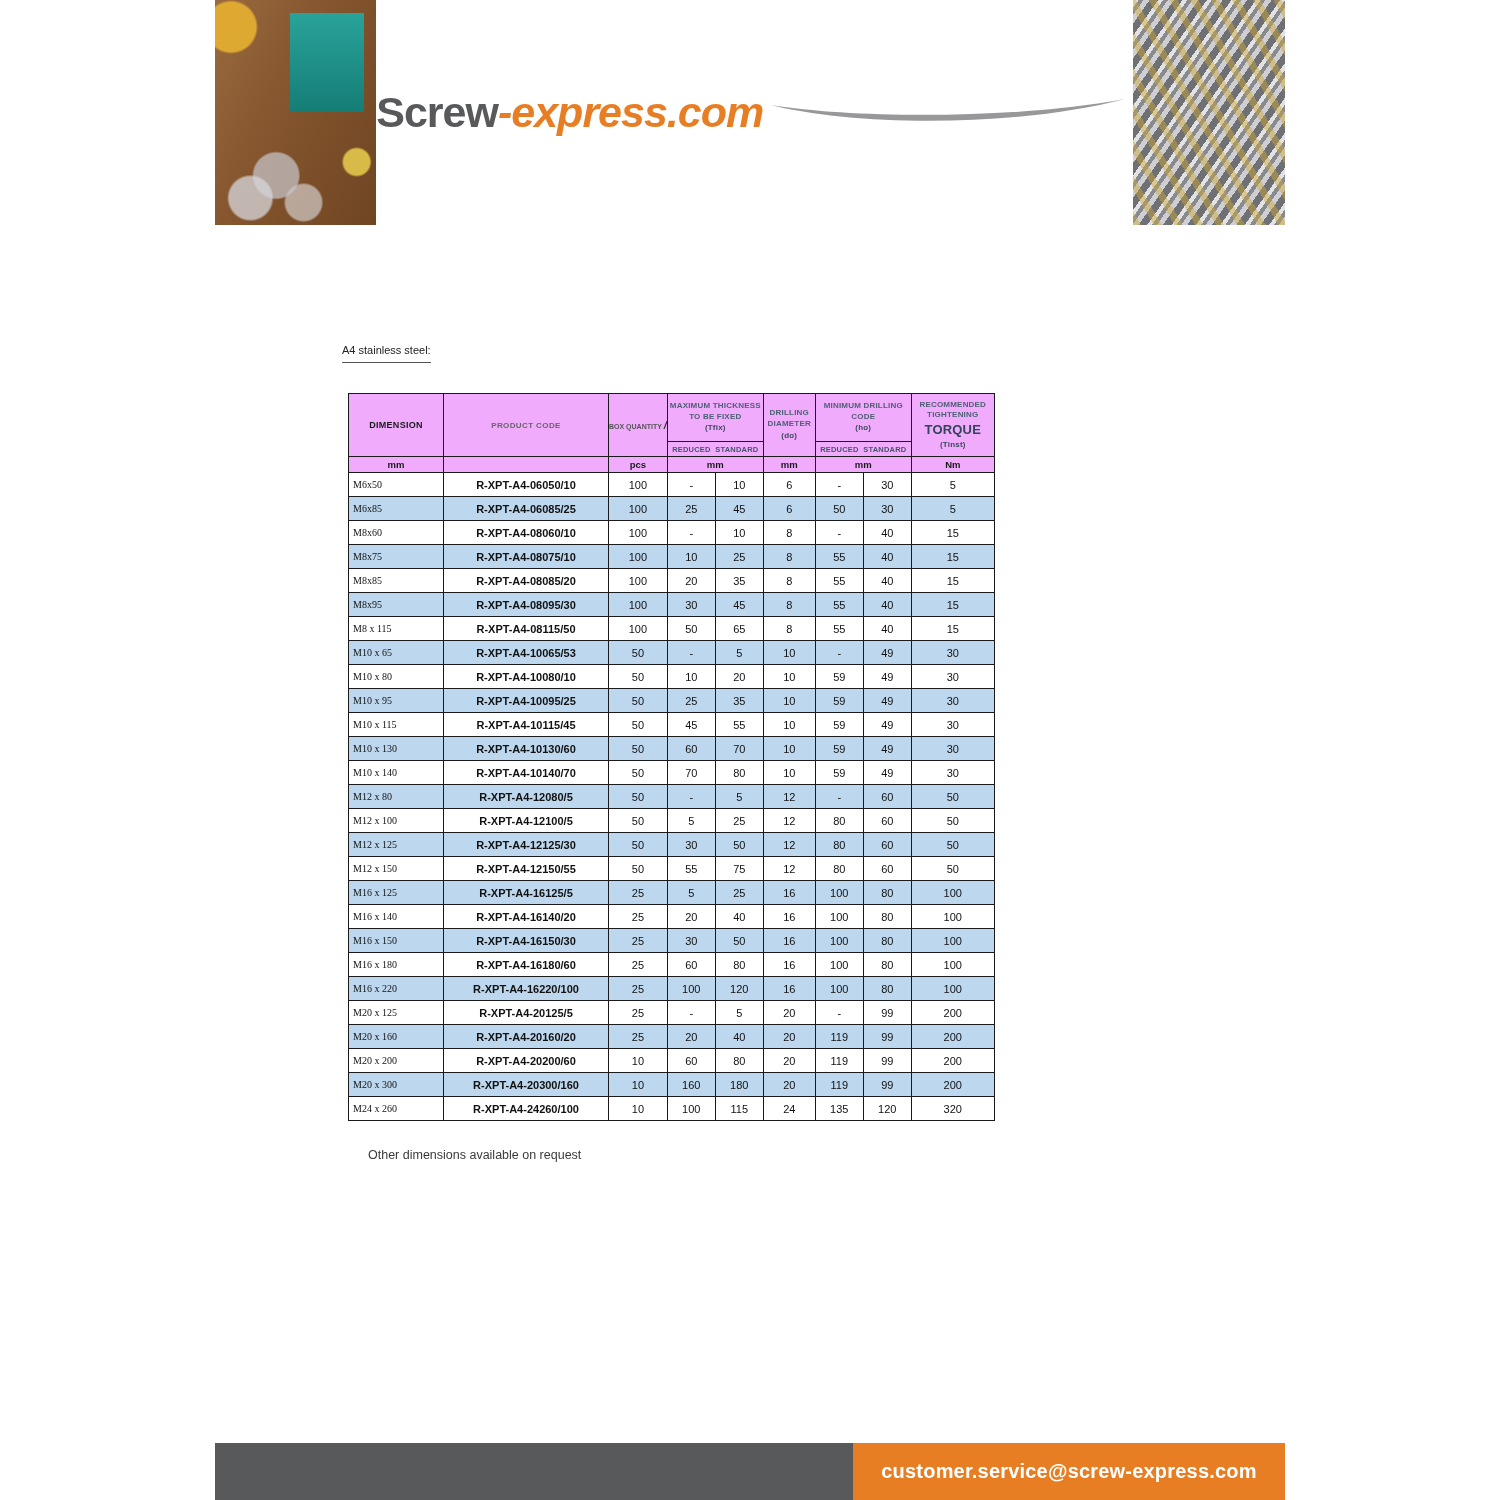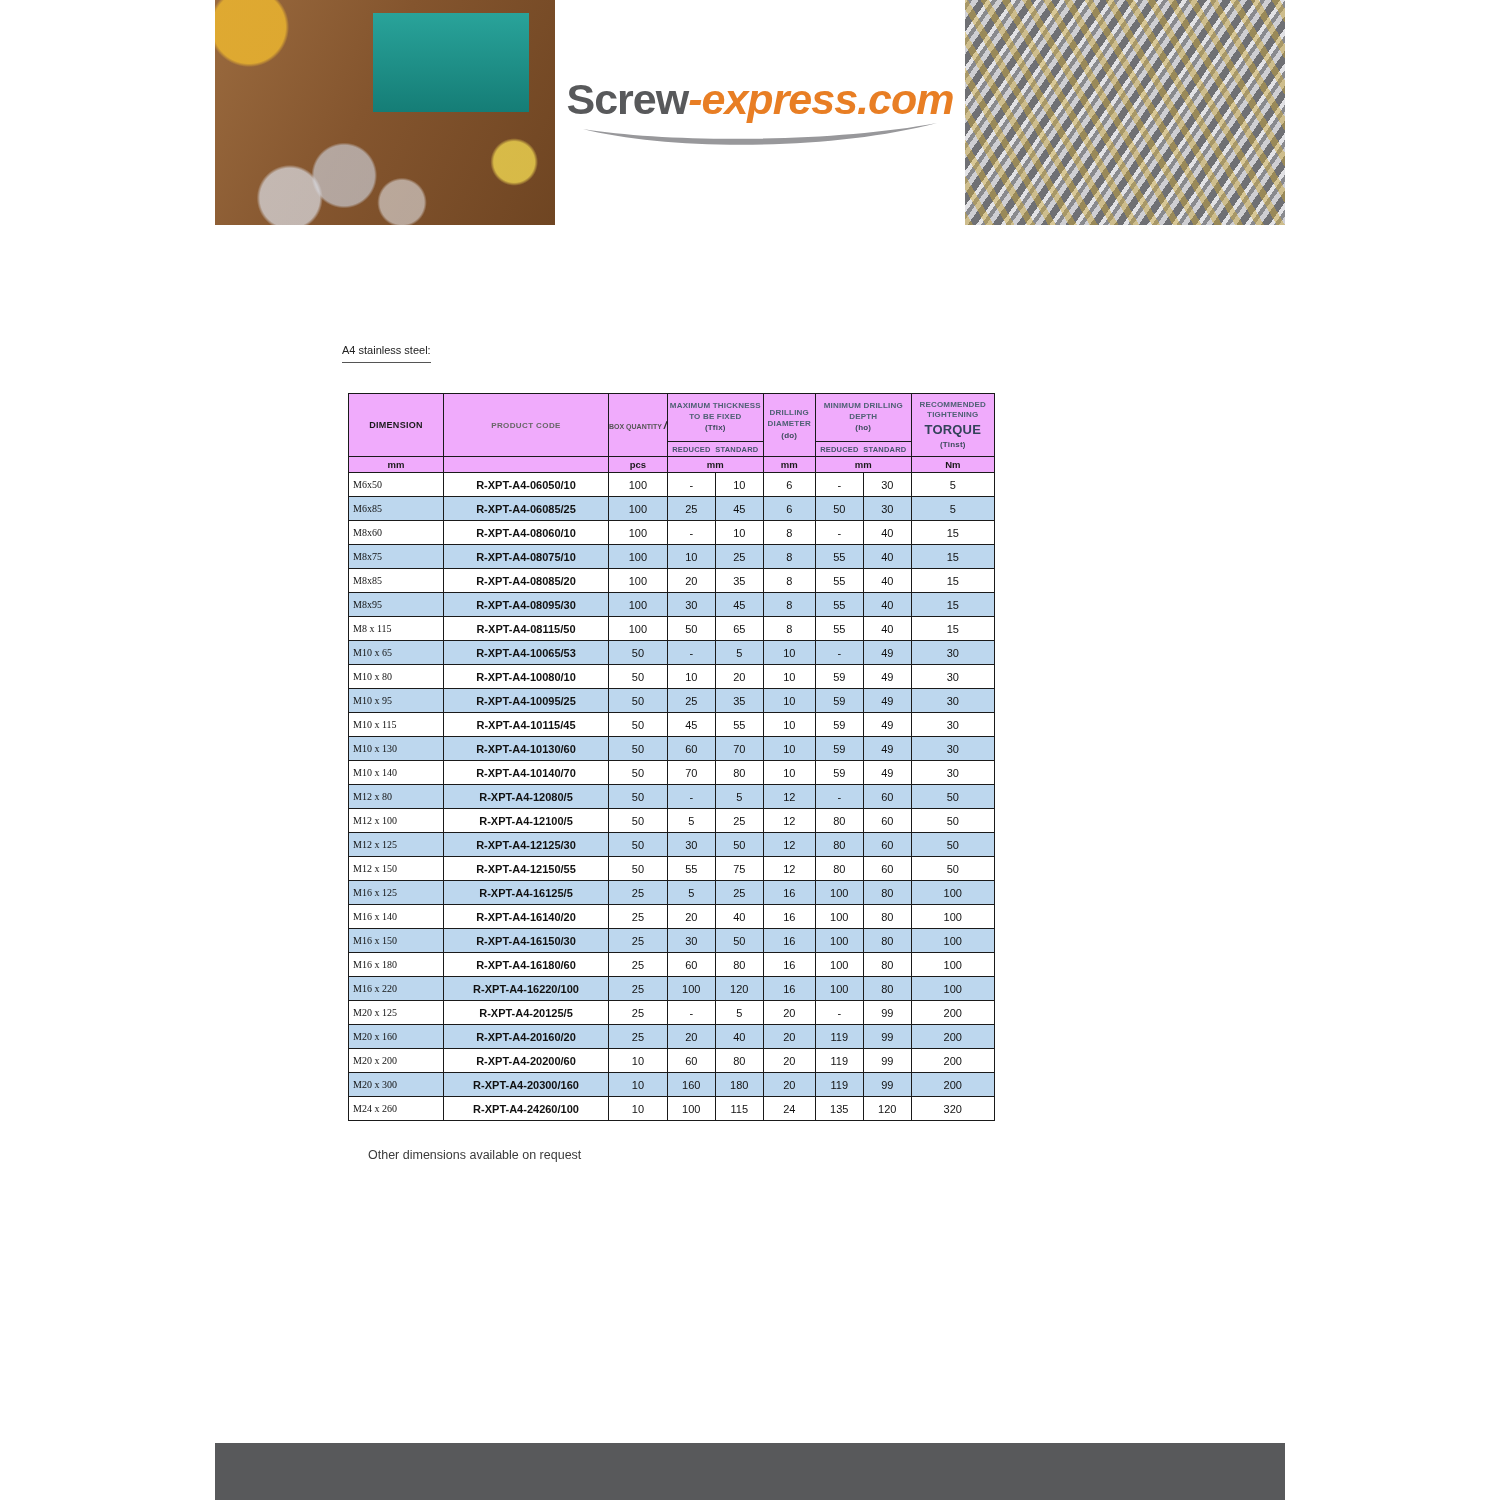--- a/index.html
+++ b/index.html
@@ -20,21 +20,21 @@
       radial-gradient(circle at 88% 72%, rgba(240,214,80,.8) 0 6%, transparent 7%),
       linear-gradient(#29a39a,#157d76) no-repeat 86% 10%/46% 44%,
       linear-gradient(115deg,#9a6a3e 0%,#84552e 45%,#6f4522 100%);
   }
   .photo-right {
     width:320px;
     background:
       repeating-linear-gradient(60deg, rgba(205,168,55,.45) 0 7px, transparent 7px 18px),
       repeating-linear-gradient(-55deg, #cfcfd3 0 5px, #898a8e 5px 9px, #e2e2e5 9px 13px, #6f7074 13px 20px);
   }
-  .logo-area { flex:1; background:#fff; display:flex; flex-direction:column; align-items:center; justify-content:center; }
+  .logo-area { flex:1; background:#fff; display:flex; align-items:center; justify-content:center; }
   .logo { font-size:43px; font-weight:bold; letter-spacing:-1px; white-space:nowrap; }
   .logo-screw { color:#58595b; }
   .logo-express { color:#e87e24; font-style:italic; }
   .swoosh { margin-top:-4px; }
 
   
   .orange-banner { position:absolute; left:215px; top:225px; width:1070px; height:62px;
     background:#e87e24; color:#fff; font-family:"Liberation Serif", serif; font-weight:bold;
     font-size:46px; text-align:center; line-height:60px; }
 
@@ -118,21 +118,21 @@
           <div>TO BE FIXED</div>
           <div class="sym">(Tfix)</div>
         </th>
         <th rowspan="2" class="th-group">
           <div>DRILLING</div>
           <div>DIAMETER</div>
           <div class="sym">(do)</div>
         </th>
         <th colspan="2" class="th-group">
           <div>MINIMUM DRILLING</div>
-          <div>DEPTH</div>
+          <div>CODE</div>
           <div class="sym">(ho)</div>
         </th>
         <th rowspan="2" class="th-group th-torque">
           <div>RECOMMENDED</div>
           <div>TIGHTENING</div>
           <div class="torq">TORQUE</div>
           <div class="sym">(Tinst)</div>
         </th>
       </tr>
       <tr class="hrow-b">
@@ -457,15 +457,18 @@
           <td>120</td>
           <td>320</td>
         </tr>
       </tbody>
   </table>
 
   <div class="footnote">Other dimensions available on request</div>
 
   <div class="footer-bar">
     <div class="footer-gray"></div>
+    <div class="footer-orange">
+      <span class="footer-email">customer.service@screw-express.com</span>
+    </div>
   </div>
 
 </div>
 
 </body></html>

